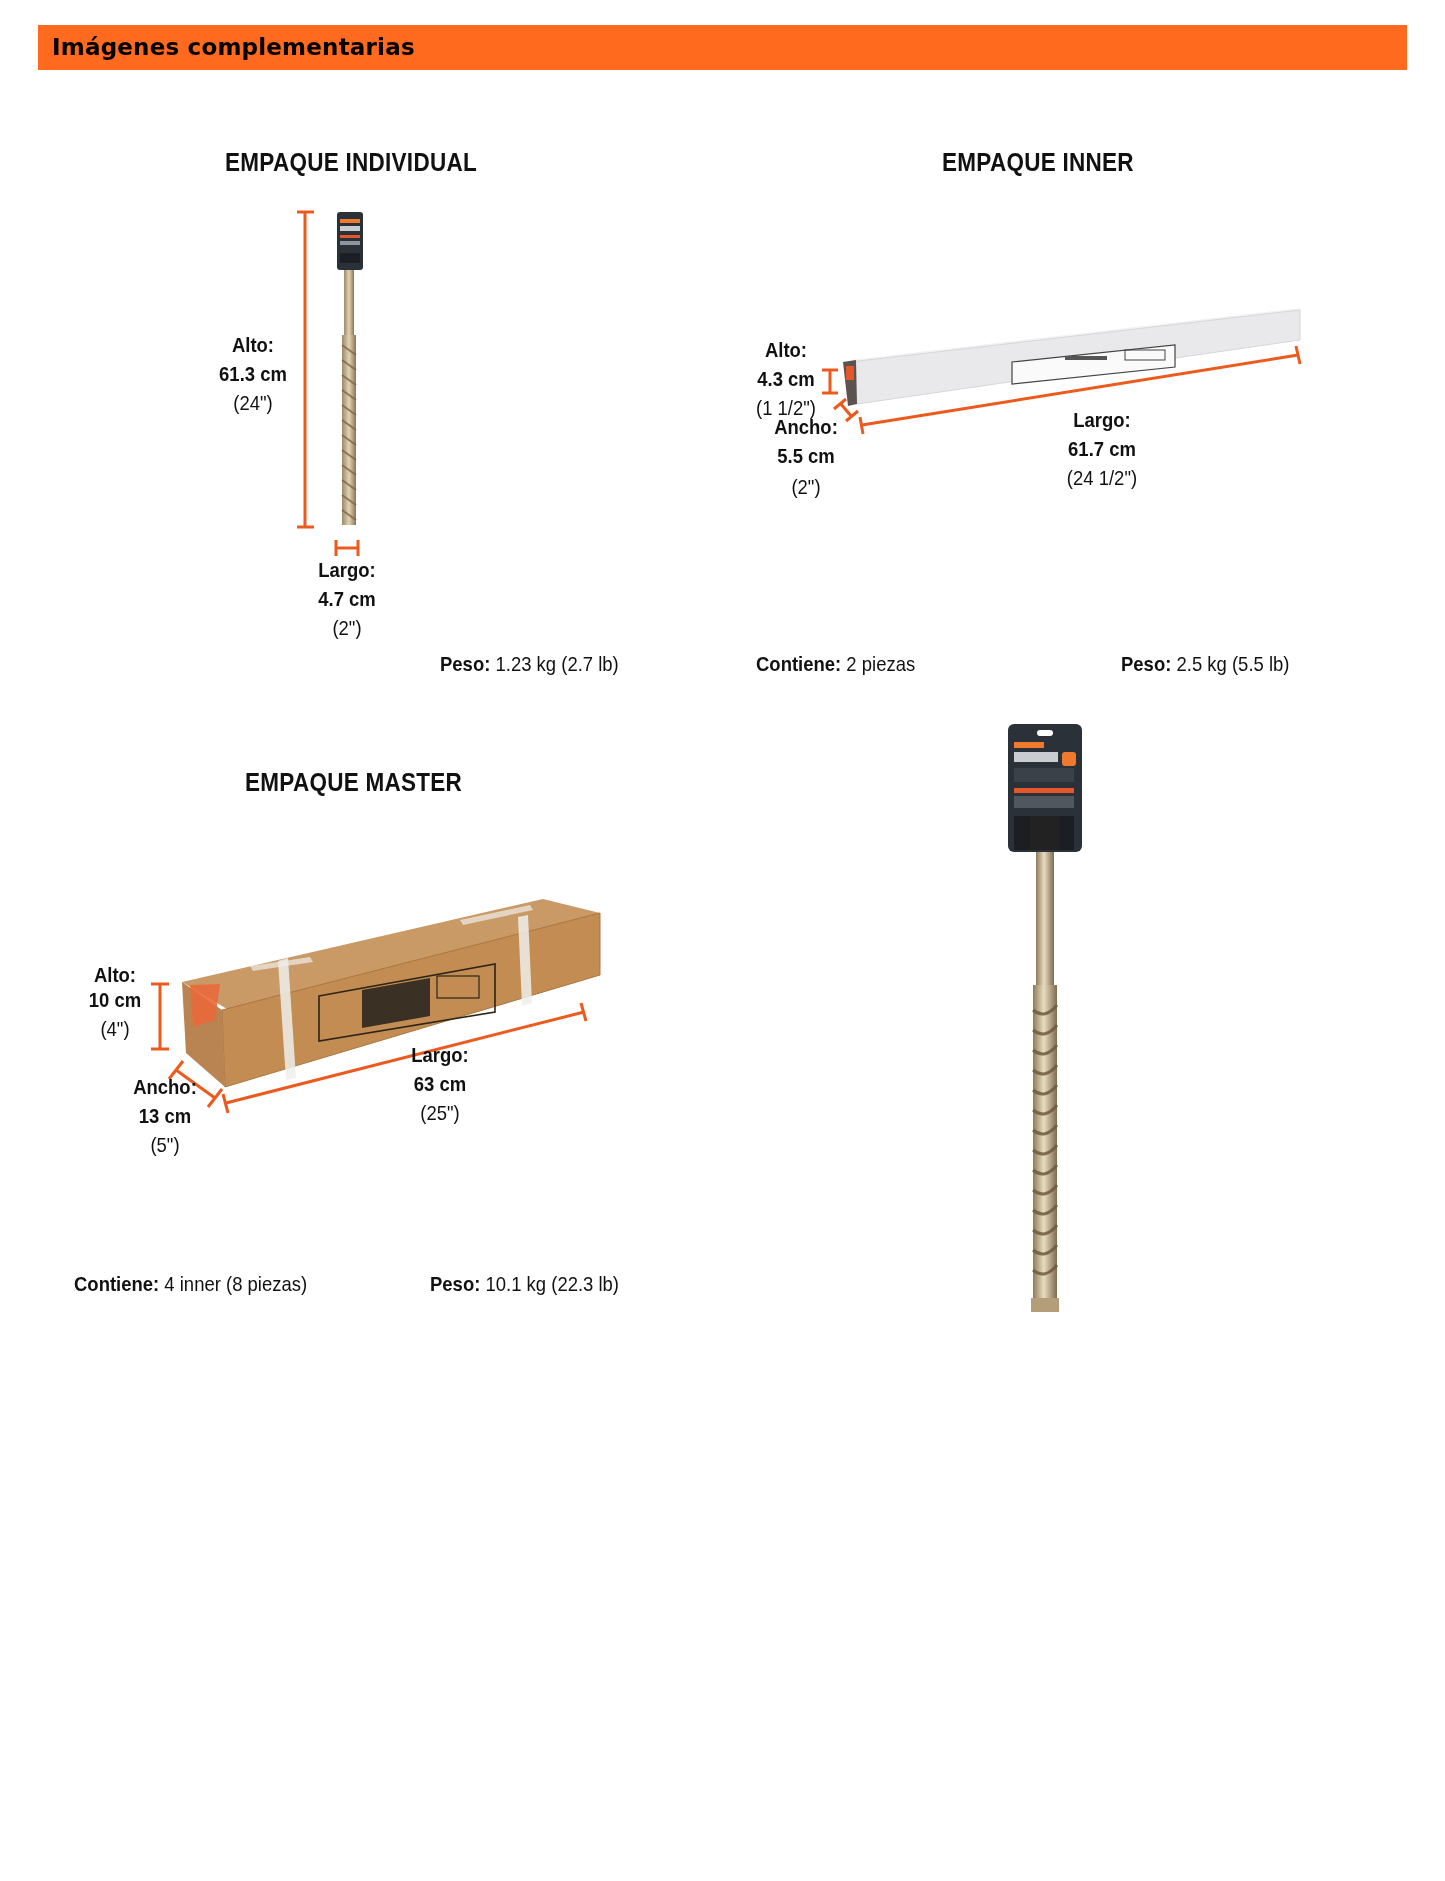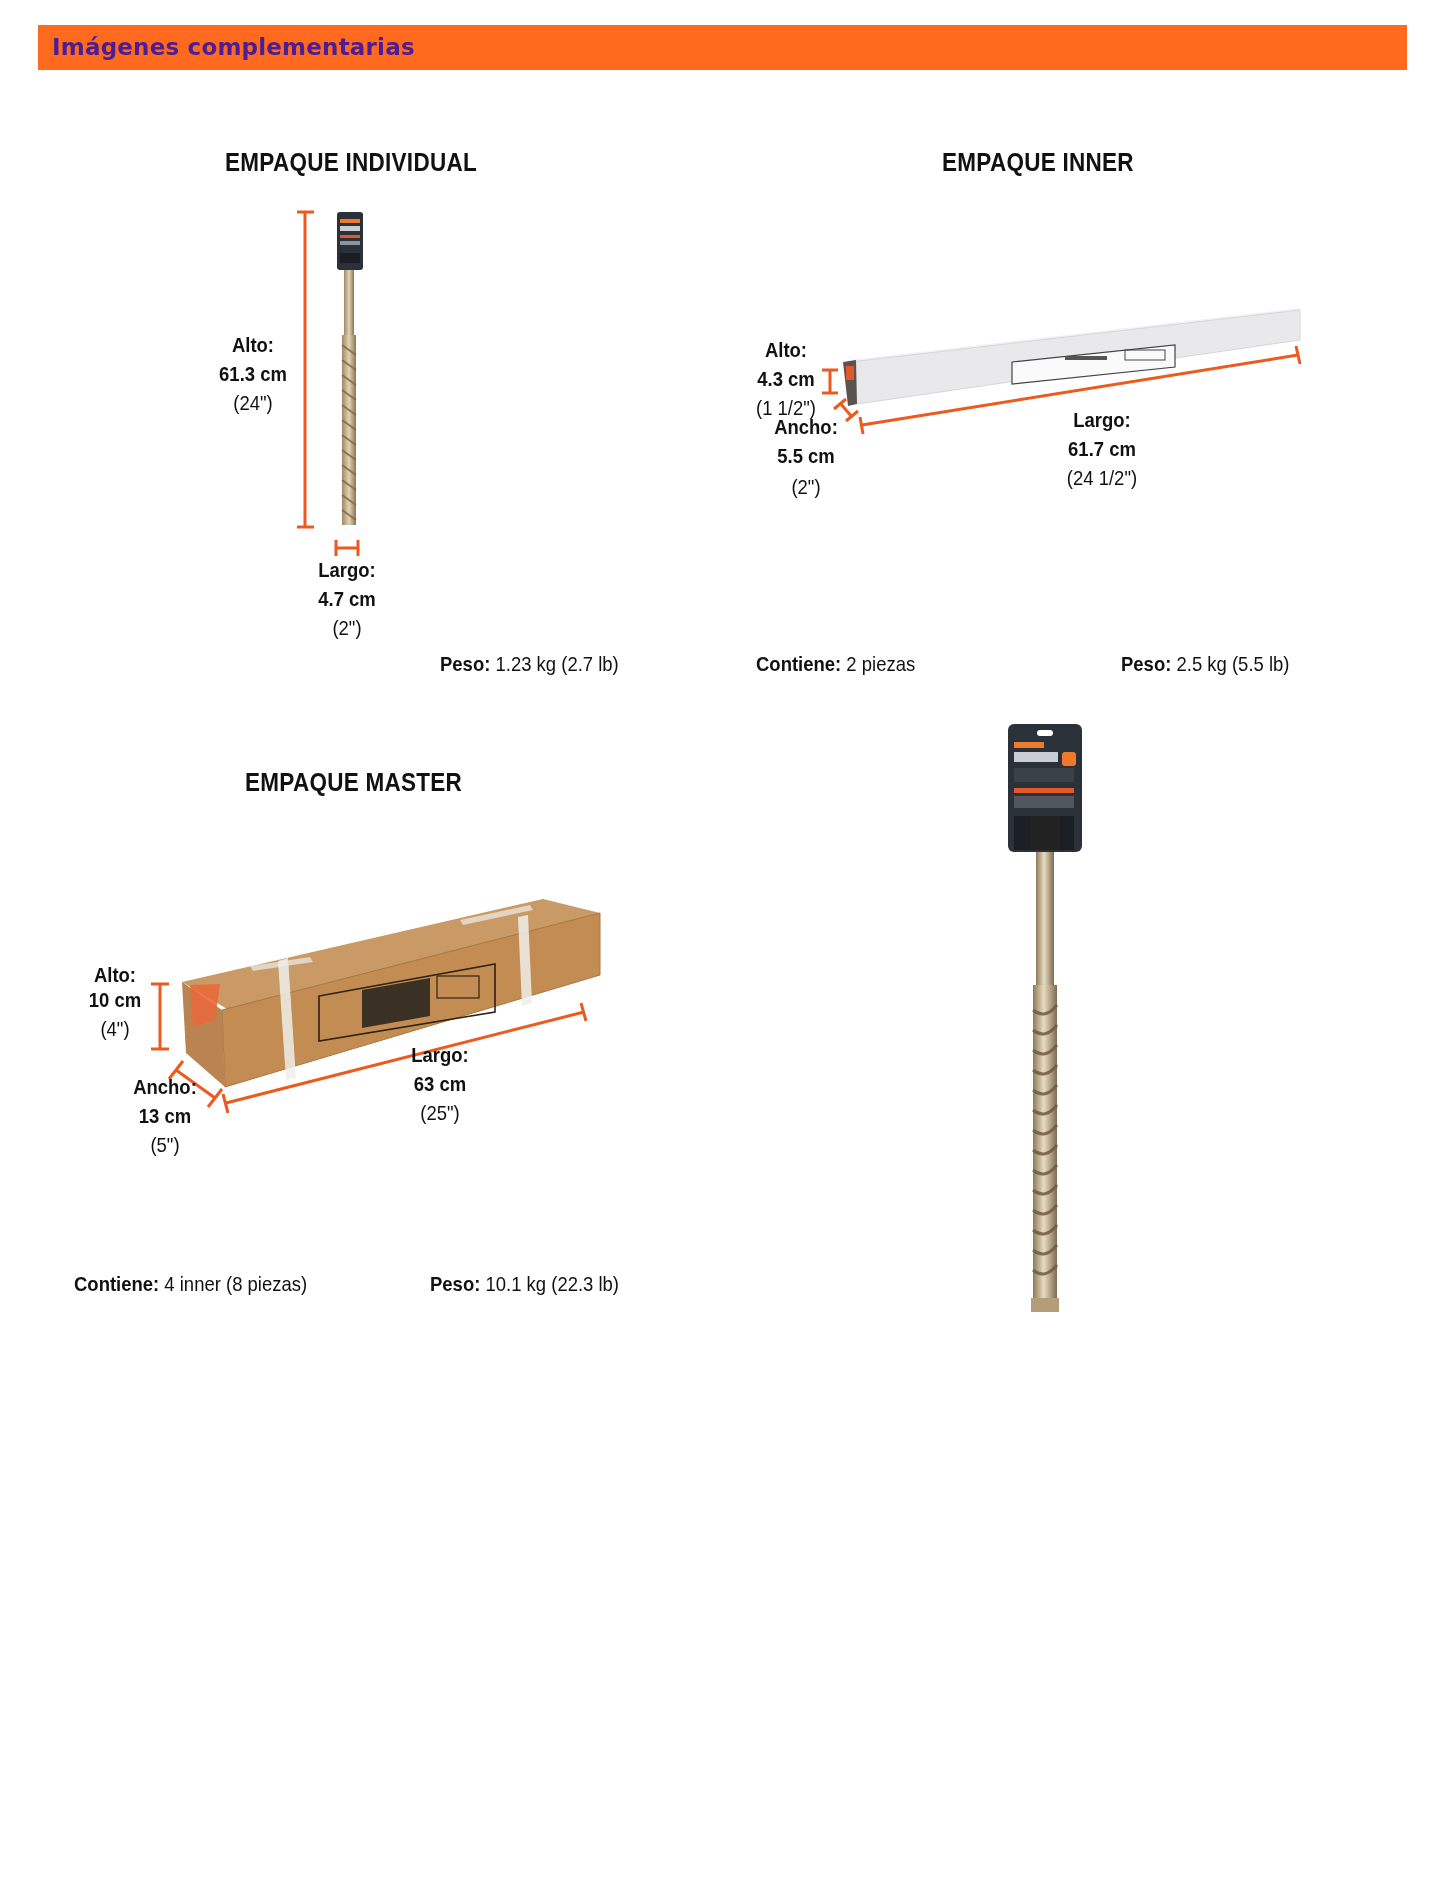--- a/index.html
+++ b/index.html
@@ -1,21 +1,21 @@
 <!DOCTYPE html>
 <html><head>
 <meta charset="utf-8">
 <style>
   html, body { margin: 0; padding: 0; background: #ffffff; }
   body { width: 1445px; height: 1881px; position: relative; overflow: hidden;
          font-family: "Liberation Sans", sans-serif; color: #111; }
   .header-bar { position: absolute; left: 38px; top: 25px; width: 1369px; height: 45px;
                 background: #ff6a1f; }
   .header-title { position: absolute; left: 14px; top: 9px; font-family: "DejaVu Sans", sans-serif;
-                  font-weight: bold; font-size: 23px; color: #4c1d95; letter-spacing: 0.2px; }
+                  font-weight: bold; font-size: 23px; color: #000000; letter-spacing: 0.2px; }
   .sec-title { position: absolute; font-family: "Liberation Sans", sans-serif; font-weight: bold;
                font-size: 25px; letter-spacing: 0.3px; transform: scaleX(0.9); transform-origin: left top;
                white-space: nowrap; }
   .dim { position: absolute; text-align: center; font-size: 21px; line-height: 29px;
          transform: scaleX(0.88); transform-origin: center top; white-space: nowrap; }
   .dim b { font-weight: bold; display: block; }
   .dim span { display: block; }
   .info { position: absolute; font-size: 21px; white-space: nowrap; transform: scaleX(0.88);
           transform-origin: left top; }
   .info b { font-weight: bold; }

